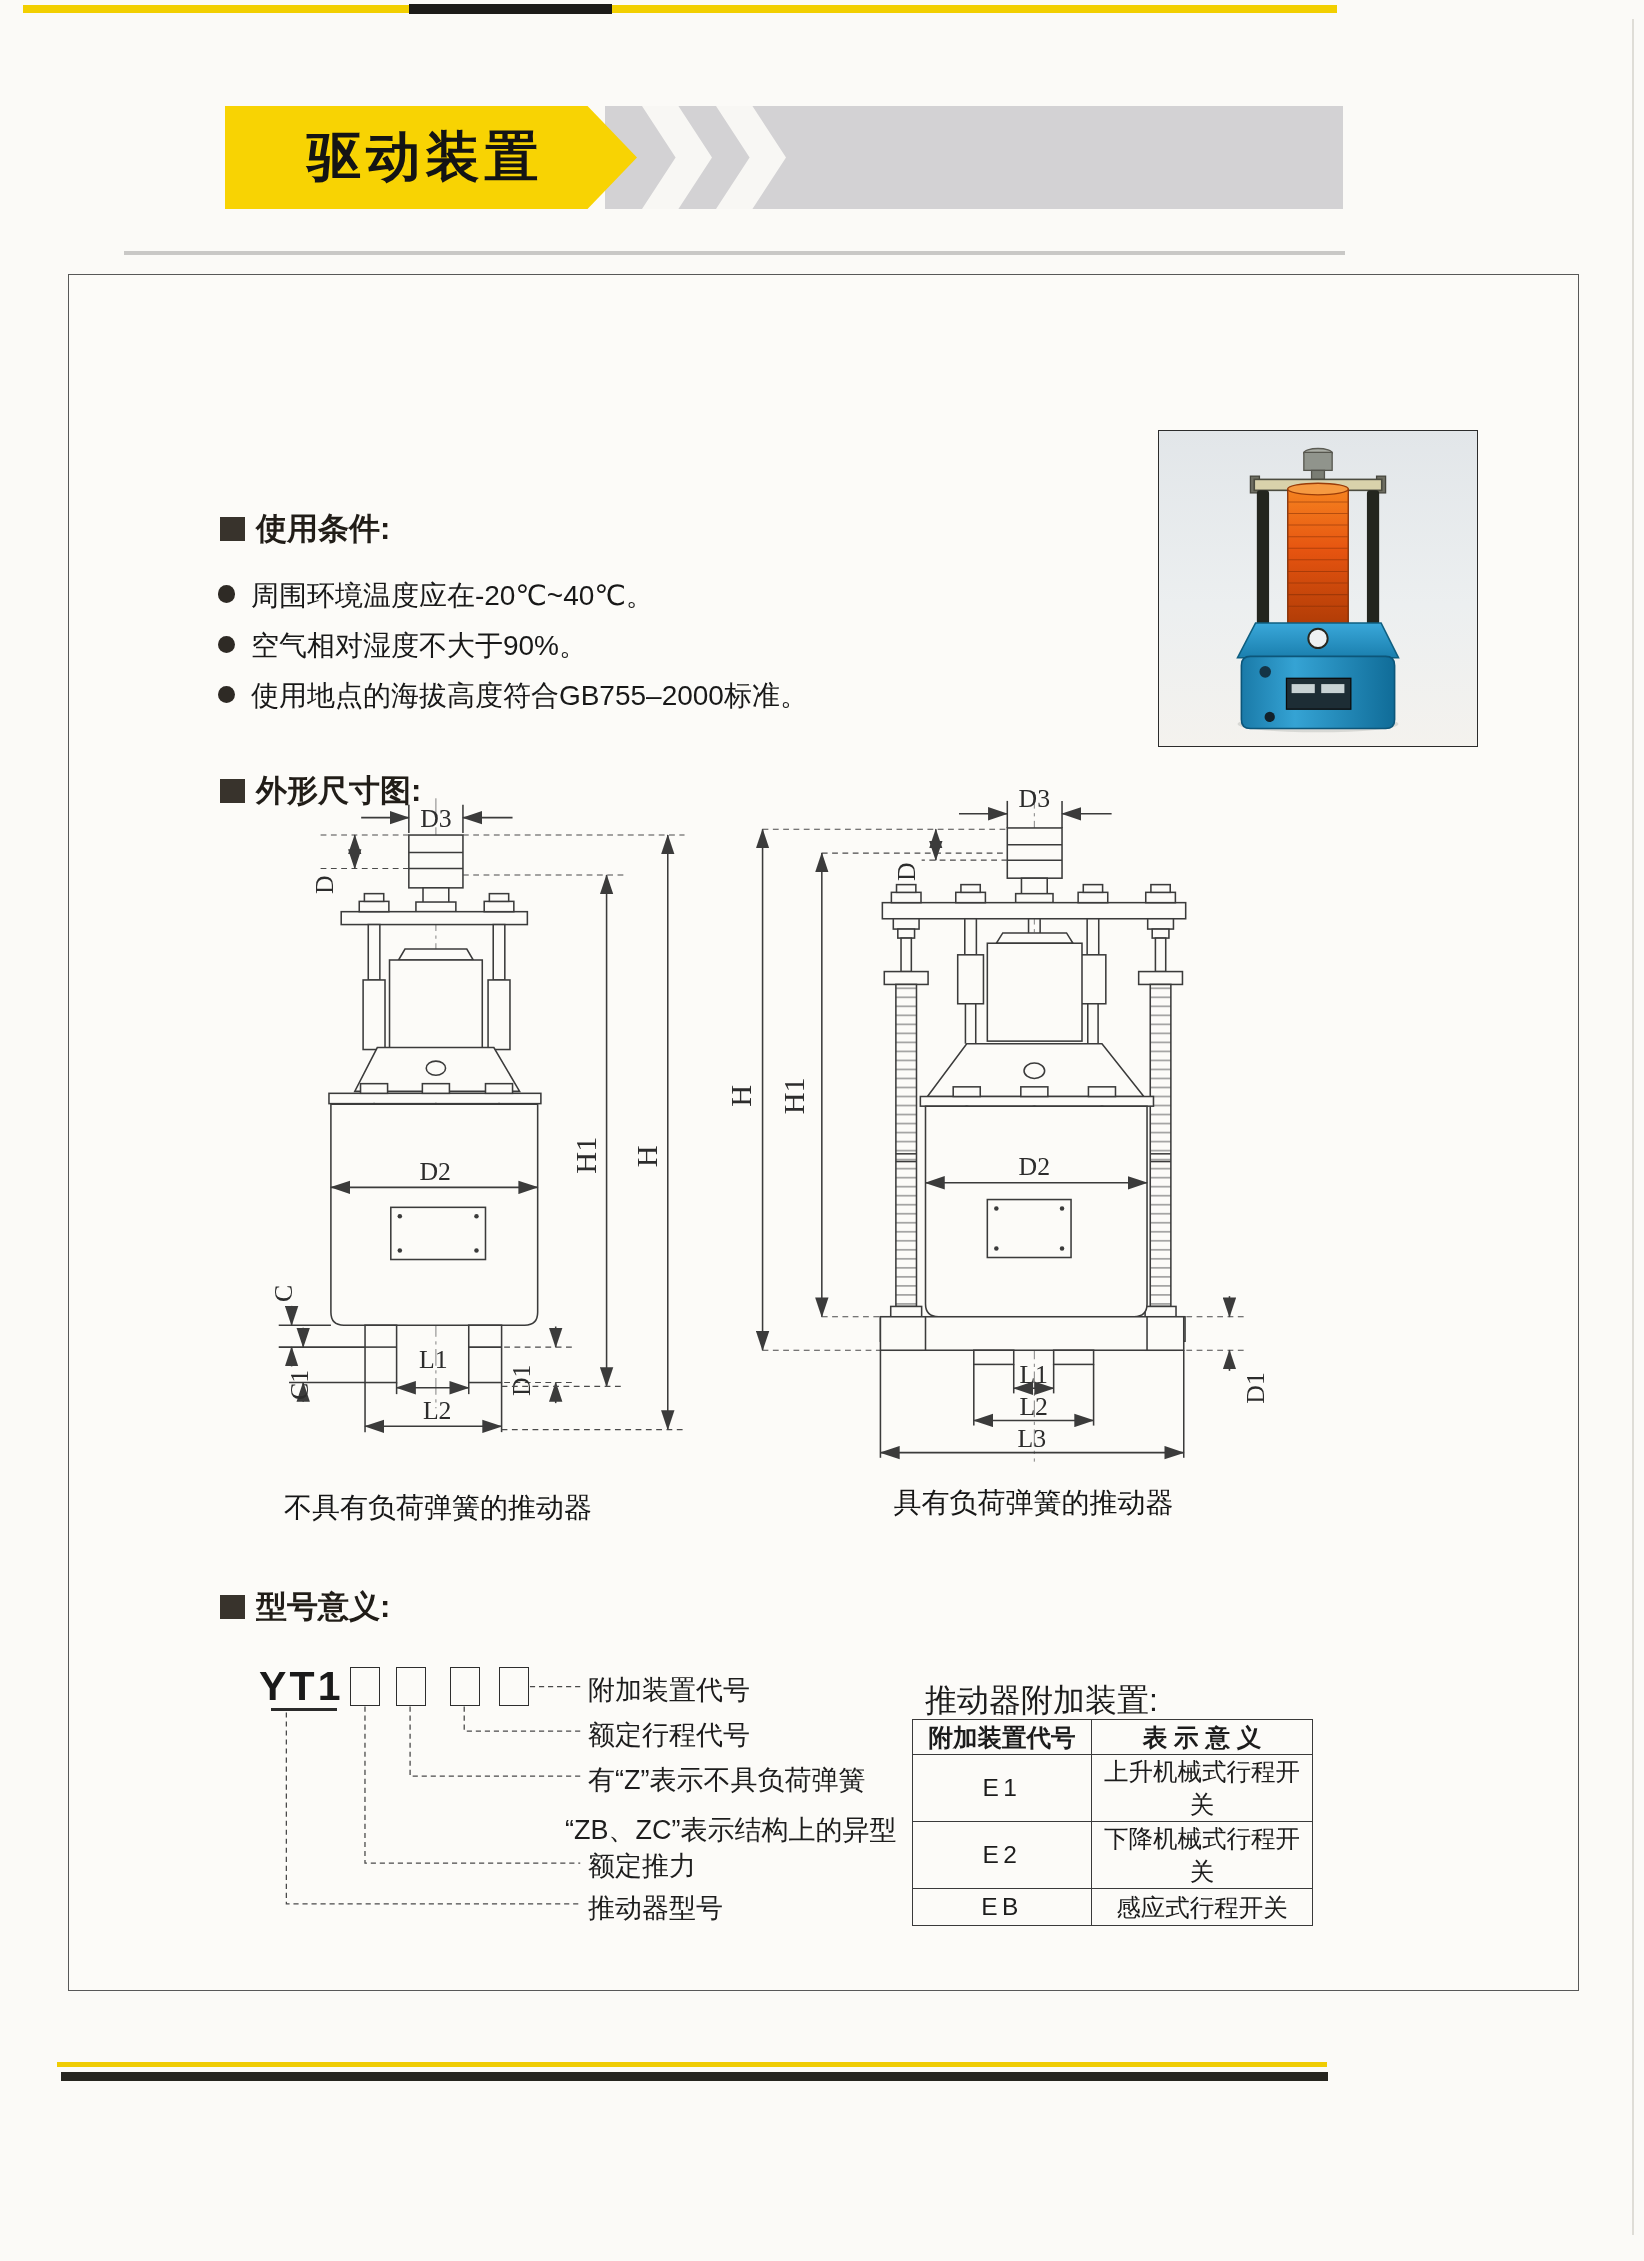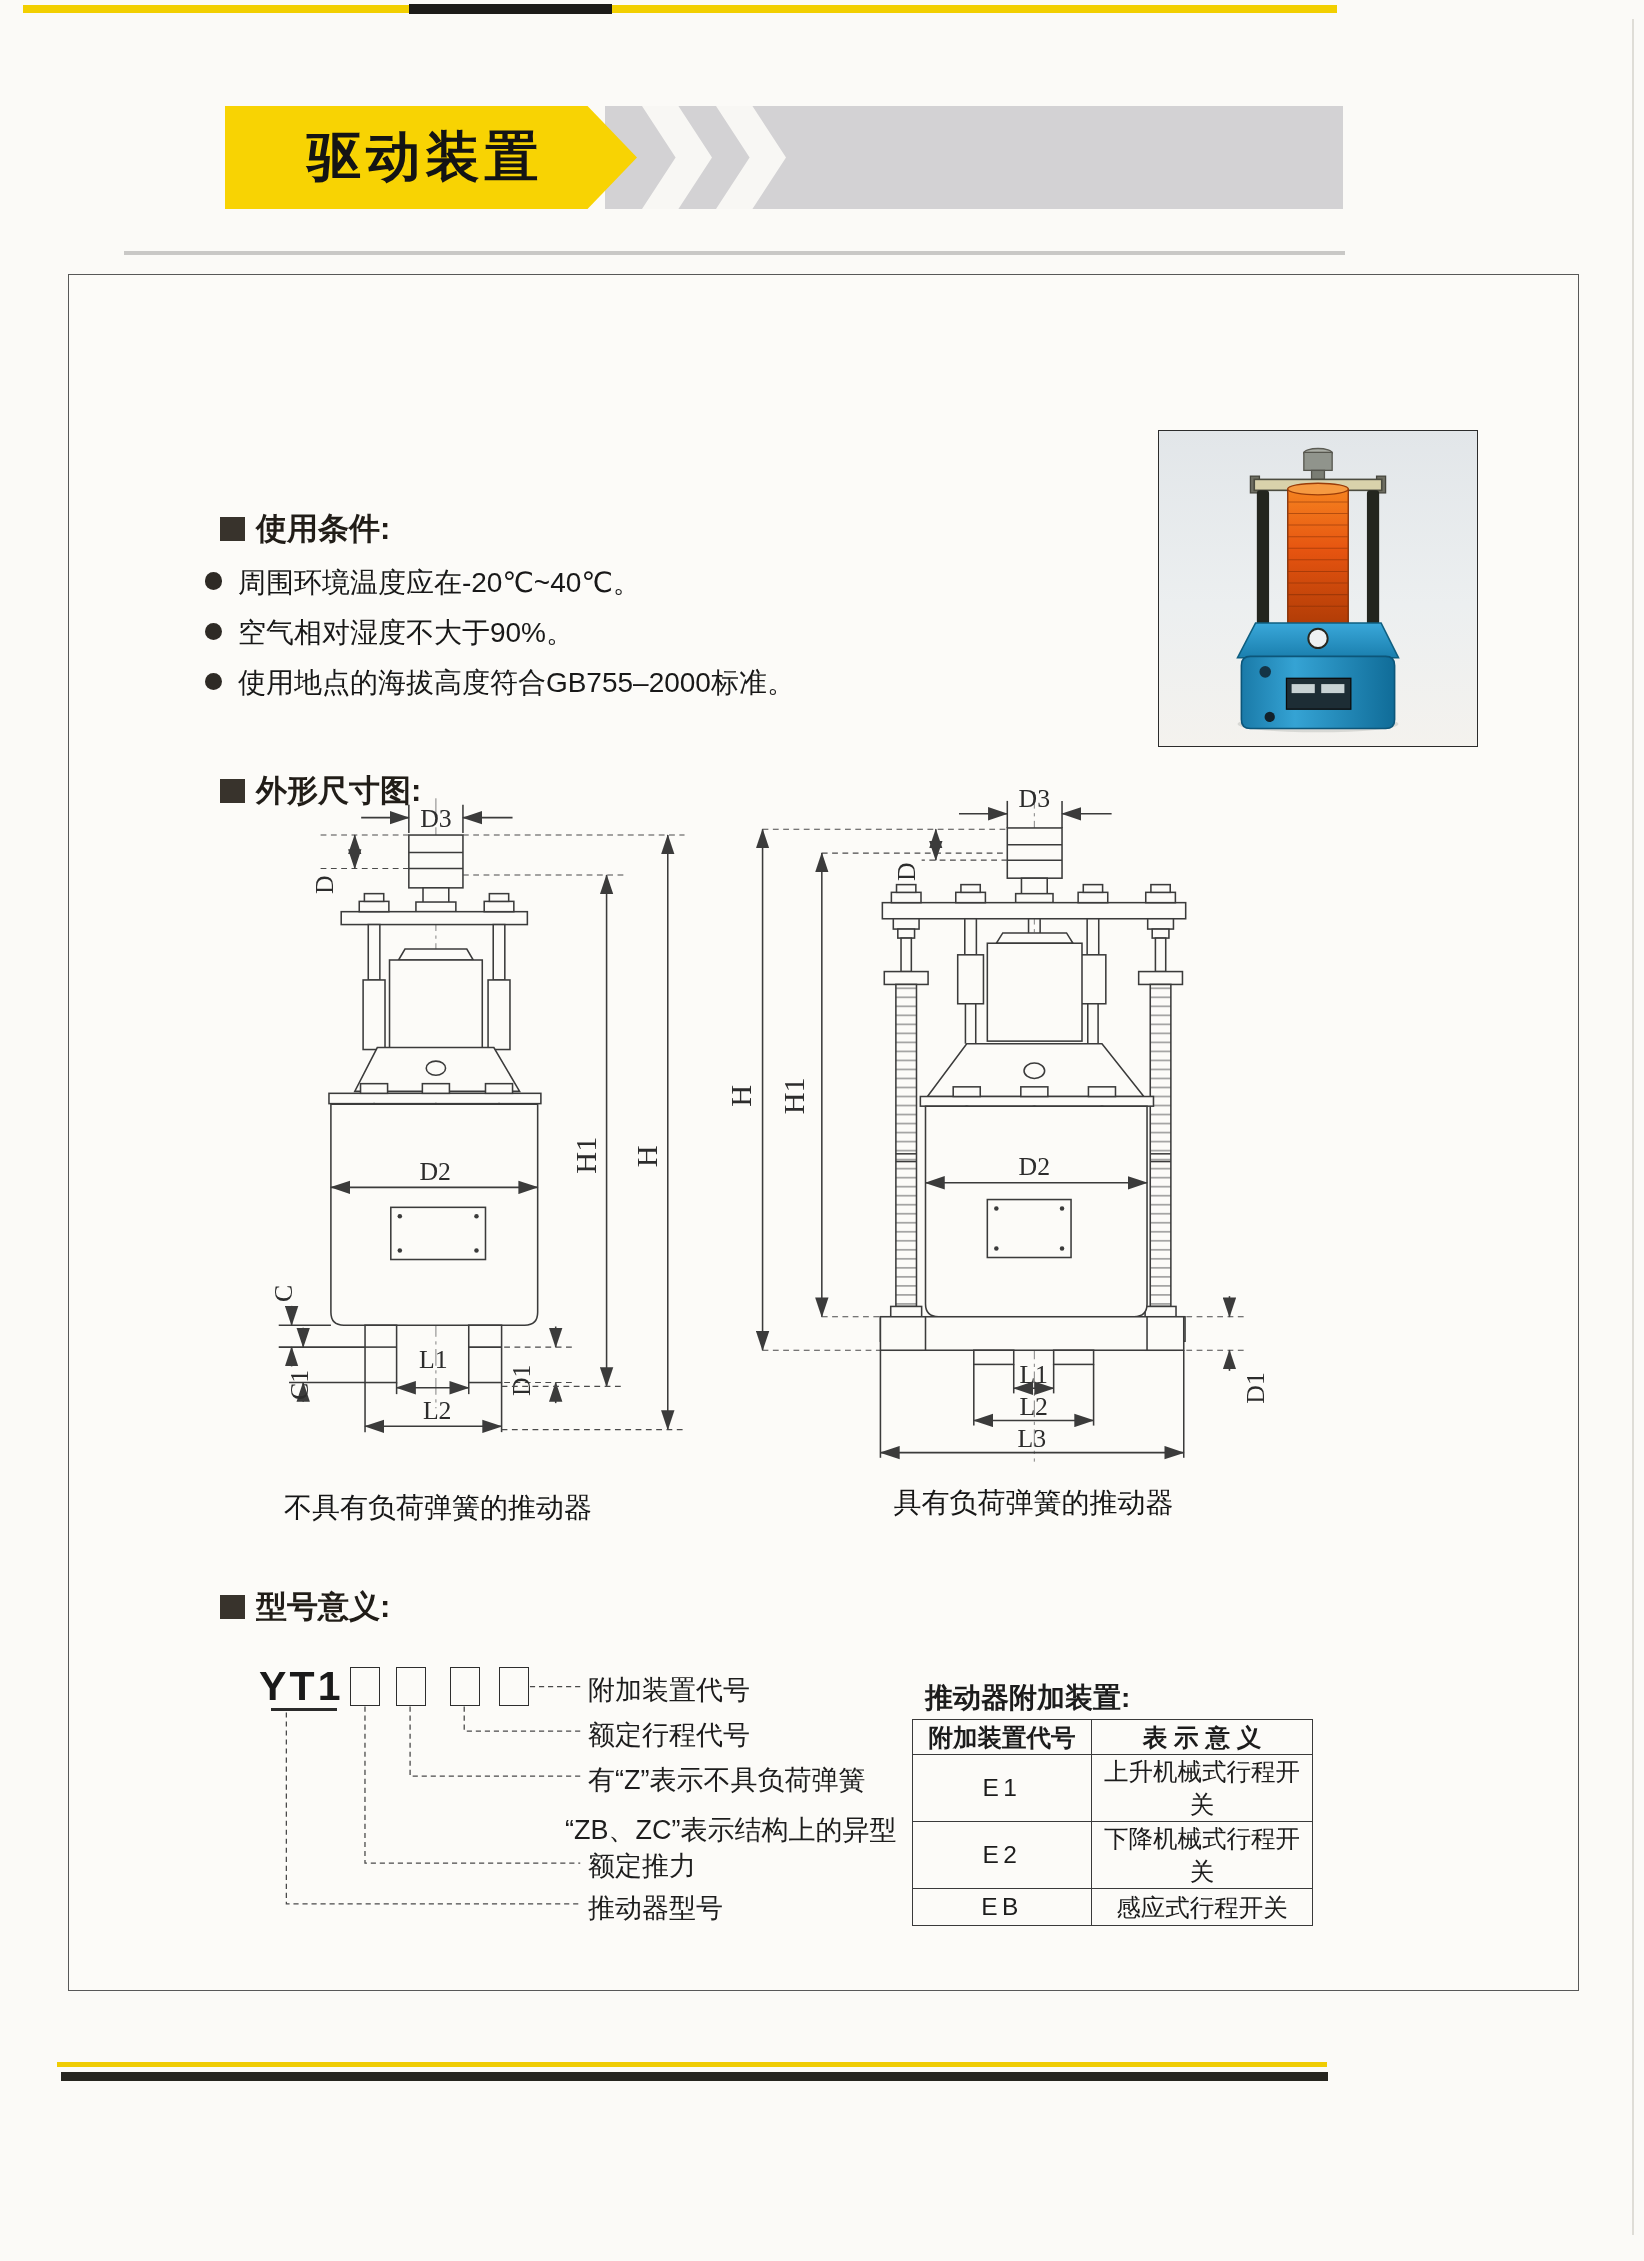--- a/index.html
+++ b/index.html
@@ -26,21 +26,21 @@
   
   #content-box{left:68px;top:274px;width:1509px;height:1715px;border:1.9px solid #585858;background:#fcfbf8;}
   #title-band{left:70px;top:276px;width:1509px;height:98px;background:linear-gradient(90deg,#e7e5e2,#edebe8);}
   #page-title{position:absolute;left:59px;top:0;height:98px;line-height:98px;font-size:48px;font-weight:bold;color:#15110e;letter-spacing:1.3px;}
 
   
   .sec-head{display:flex;align-items:center;font-size:31px;font-weight:bold;color:#211d18;padding-left:20px;}
   .sq{width:24.5px;height:24.5px;background:#38332c;margin-right:11.6px;flex:0 0 auto;}
 
   
-  #usage-list{left:201px;top:562px;width:966px;list-style:none;margin:4px;padding:0;}
+  #usage-list{left:201px;top:562px;width:966px;list-style:none;margin:17px;padding:0;}
   #usage-list li{display:flex;margin-bottom:15.5px;font-size:28px;line-height:1.24;color:#181818;}
   .dot{width:17.4px;height:17.4px;border-radius:50%;background:#2e2a25;margin:6.4px 15.5px 0 0;flex:0 0 auto;}
 
   
   #photo{left:1158px;top:430px;width:318px;height:315px;border:1.9px solid #2c2c2c;
          background:linear-gradient(180deg,#e2e6e9 0%,#eceff0 55%,#f4f2ee 100%);}
 
   
   svg.draw{position:absolute;overflow:visible;}
   .ln{fill:none;stroke:#3b3b3b;stroke-width:2.4px;}
@@ -51,21 +51,21 @@
   .dimbig{font-family:"Liberation Serif","DejaVu Serif",serif;font-size:47px;fill:#2c2c2c;}
   .cap{font-size:28px;color:#161616;text-align:center;}
 
   
   #yt1-text{left:259px;top:1663px;font-size:41px;font-weight:bold;letter-spacing:3.2px;color:#1a1a1a;}
   #yt1-underline{left:271px;top:1708px;width:66px;height:2.6px;background:#2b2b2b;}
   .mbox{position:absolute;top:1667px;width:28px;height:37px;border:1.9px solid #2e2e2e;background:transparent;}
   .mlabel{position:absolute;left:588px;font-size:27px;color:#1d1d1d;white-space:nowrap;}
 
   
-  #att-title{left:925px;top:1679px;font-size:28px;font-weight:bold;color:#1c1c1c;}
+  #att-title{left:925px;top:1679px;font-size:32px;font-weight:normal;color:#1c1c1c;}
   #att-table{position:absolute;left:912px;top:1719px;width:401px;height:148px;border-collapse:collapse;table-layout:fixed;}
   #att-table td{border:1.6px solid #3a3a3a;text-align:center;font-size:24.5px;color:#1c1c1c;padding:0;}
   #att-table tr:first-child td{font-weight:bold;}
   .code-cell{letter-spacing:4.5px;}
 
   
   #bot-yellow{left:57px;top:2062px;width:1270px;height:5.2px;background:#efcc03;}
   #bot-black{left:61px;top:2072px;width:1267px;height:9px;background:#26251f;}
 </style>
 </head>

